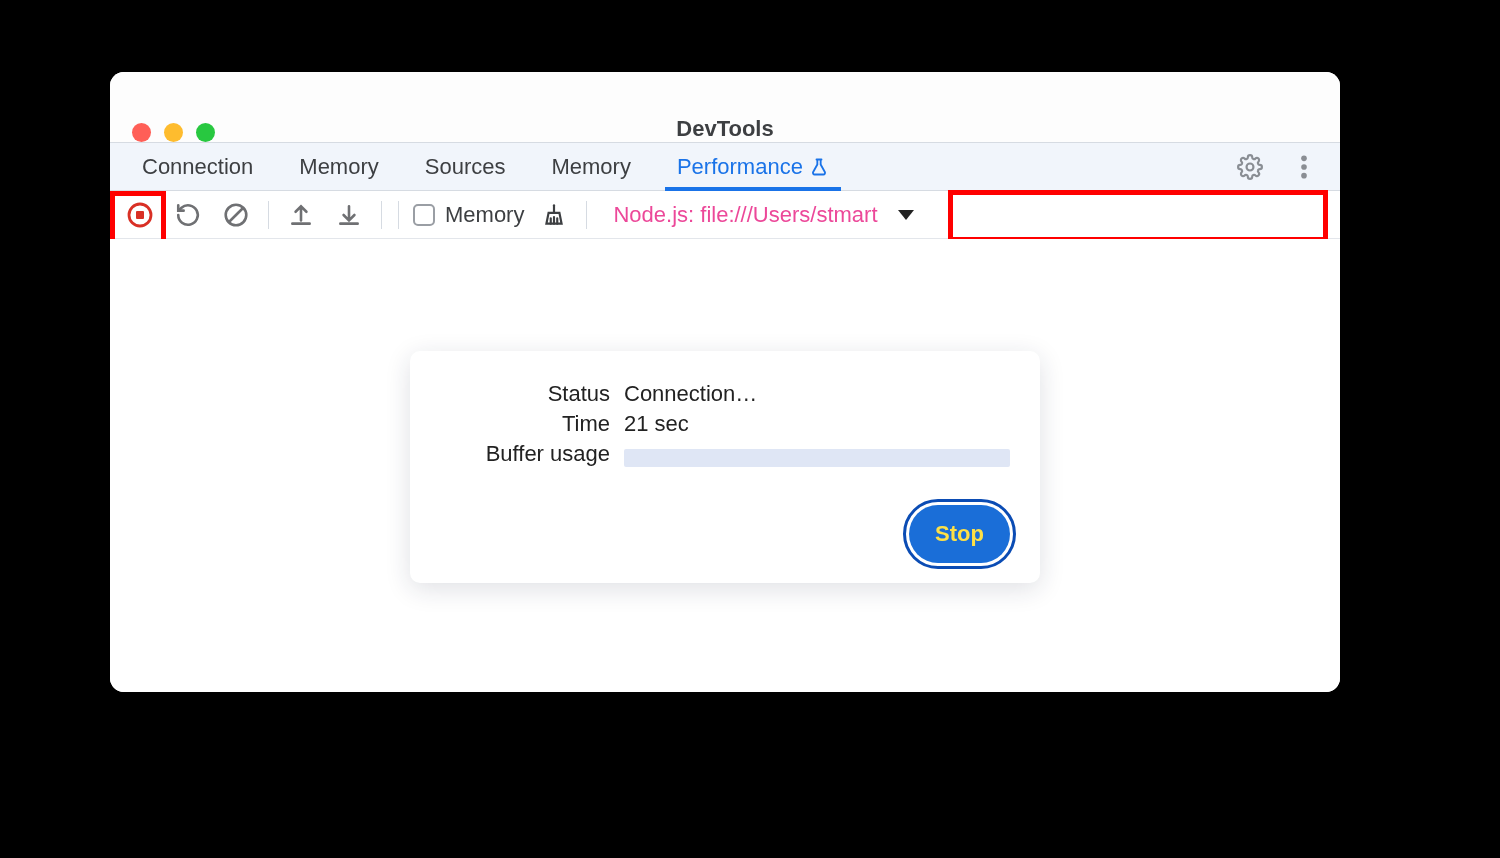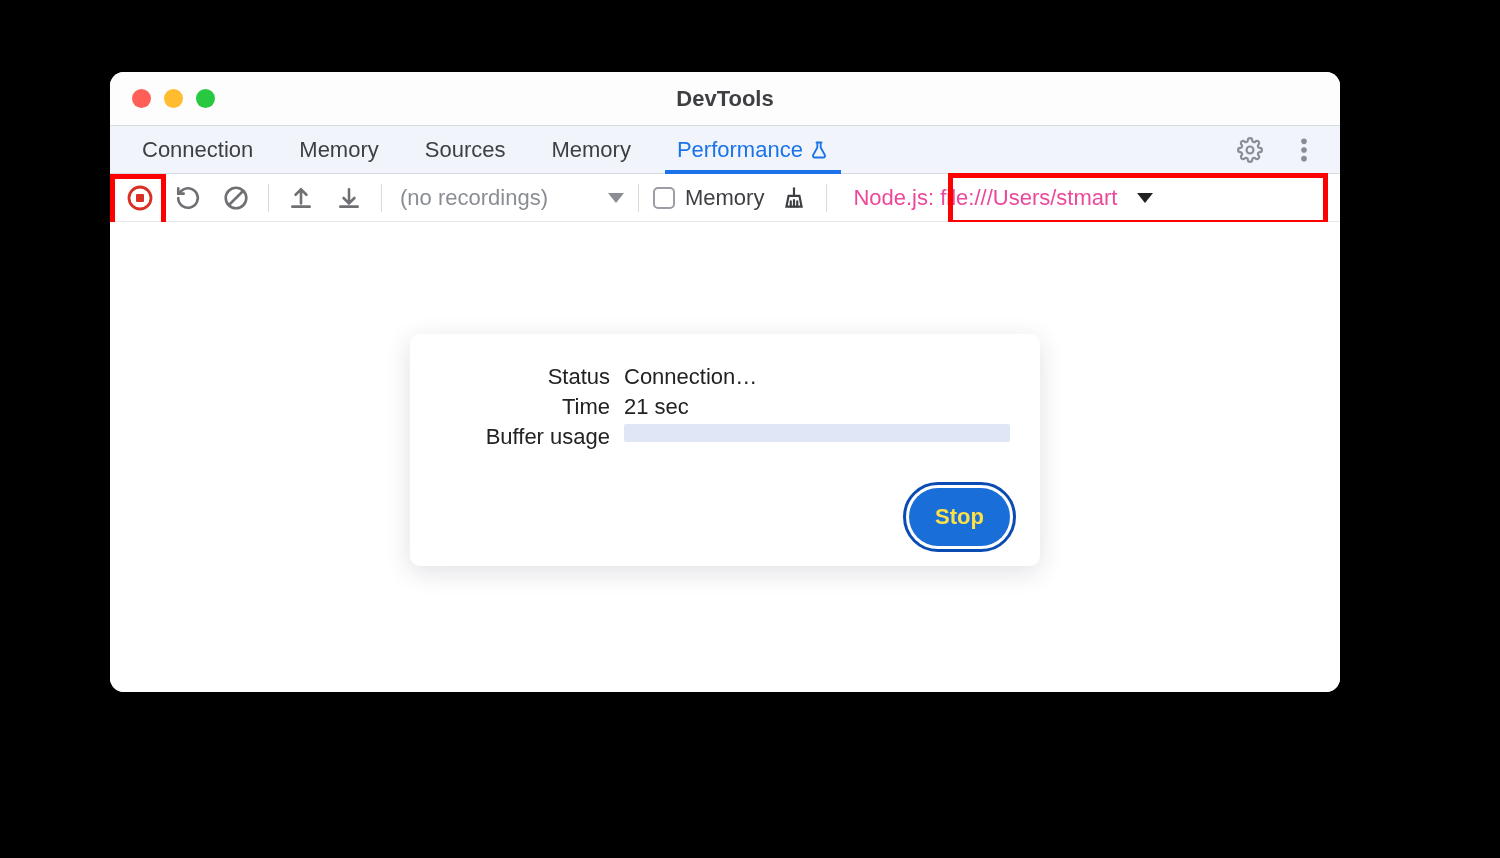--- a/index.html
+++ b/index.html
@@ -15,23 +15,23 @@
       left: 110px;
       top: 72px;
       width: 1230px;
       height: 620px;
       background: #fff;
       border-radius: 14px;
       box-shadow: 0 30px 60px rgba(0,0,0,0.5);
       overflow: hidden;
     }
     .titlebar {
-      height: 54px;
-      display: flex;
-      align-items: center;
+      height: 71px;
+      display: flex;
+      align-items: flex-end;
       position: relative;
       border-bottom: 1px solid #d6dbe2;
       background: #fdfdfd;
     }
     .traffic-lights {
       display: flex;
       gap: 13px;
       padding-left: 22px;
     }
     .tl { width: 19px; height: 19px; border-radius: 50%; }
@@ -150,21 +150,21 @@
     }
     .panel {
       position: absolute;
       left: 300px; top: 112px;
       width: 630px;
       background: #fff;
       border-radius: 10px;
       box-shadow: 0 6px 26px rgba(28, 36, 62, 0.14);
       padding: 30px 30px 20px 30px;
     }
-    .row { display: flex; align-items: flex-start; gap: 14px; font-size: 22px; color: #222; margin-bottom: 4px; }
+    .row { display: flex; align-items: flex-end; gap: 14px; font-size: 22px; color: #222; margin-bottom: 4px; }
     .row .lbl { width: 170px; text-align: right; }
     .row .val { }
     .buffer-bar { flex: 1; height: 18px; background: #dfe6f5; border-radius: 2px; }
     .panel-footer { display: flex; justify-content: flex-end; margin-top: 22px; }
     .stop-btn {
       background: #1a6ed8;
       color: #fde047;
       font-size: 22px;
       font-weight: 700;
       padding: 16px 26px;
@@ -270,24 +270,20 @@
       </span>
     </div>
     <div class="tbtn">
       <span>
         <svg width="26" height="26" viewBox="0 0 24 24" fill="none" stroke="#6f7073" stroke-width="2.4" stroke-linecap="round">
           <path d="M12 4v13M7 12l5 5 5-5M4 20h16"></path>
         </svg>
       </span>
     </div>
     <div class="divider"></div>
-    <div class="recordings-select">
-      <span>(no recordings)</span>
-      <span class="caret-down"></span>
-    </div>
     <div class="divider"></div>
     <div class="memory-group">
       <div class="checkbox"></div>
       <span>Memory</span>
     </div>
     <div class="tbtn">
       <span>
         <svg width="26" height="26" viewBox="0 0 24 24" fill="none" stroke="#3d3f42" stroke-width="2" stroke-linecap="round">
           <path d="M12 3v7"></path>
           <path d="M7 10h10l2 10H5z"></path>

